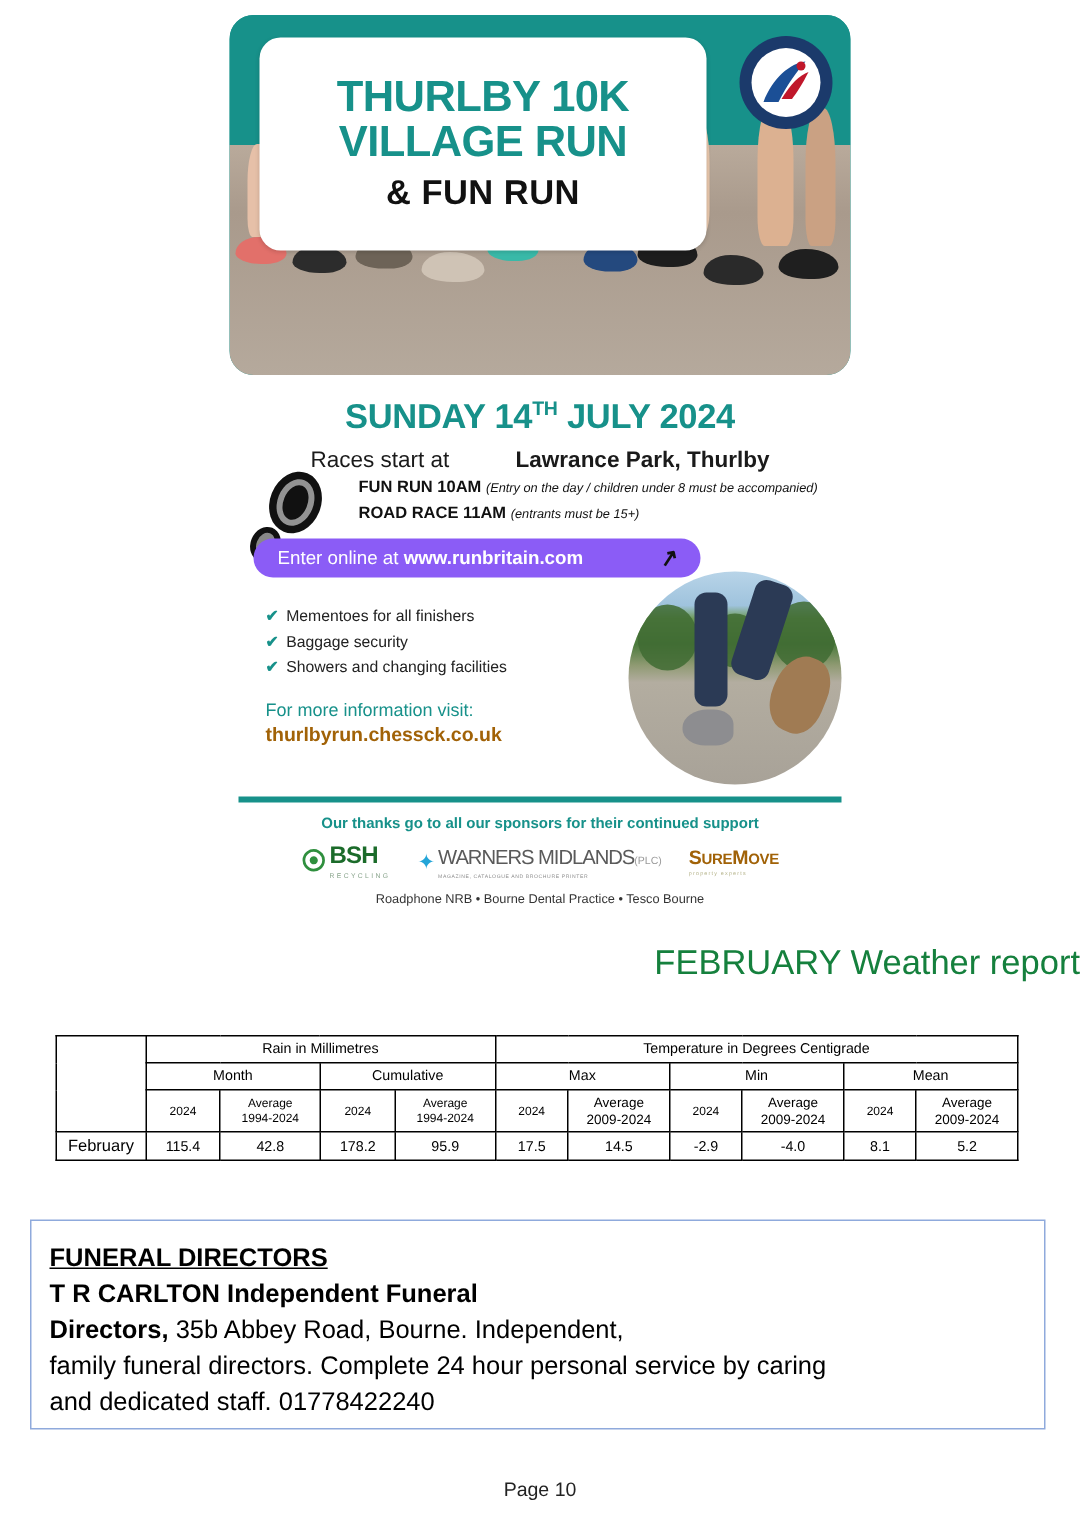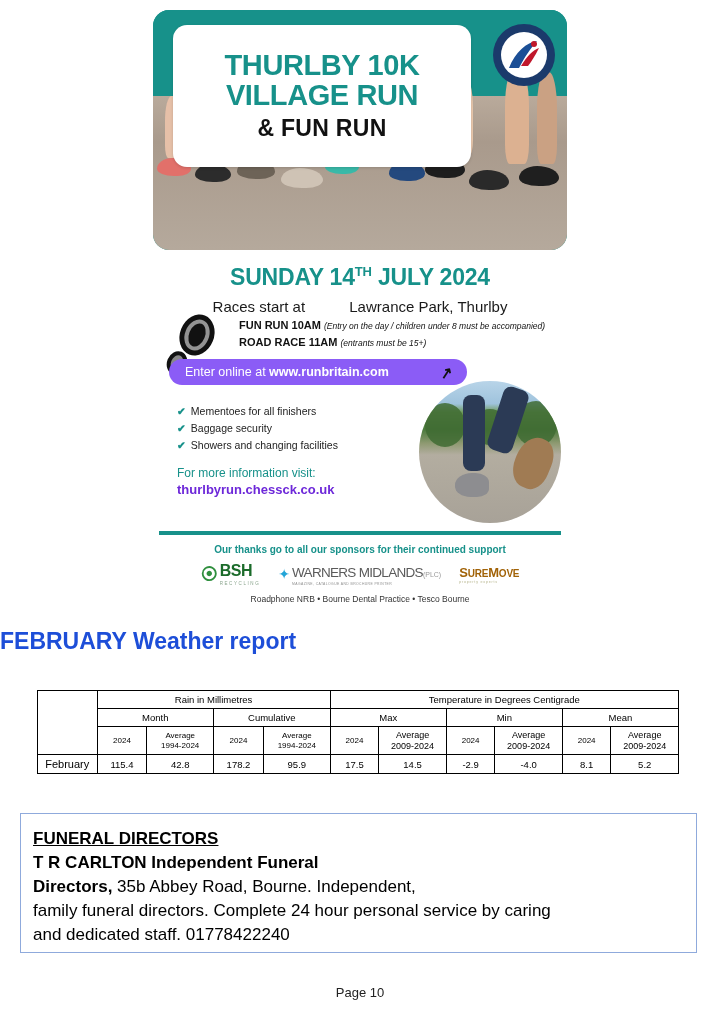--- a/index.html
+++ b/index.html
@@ -59,21 +59,21 @@
 
   
   .date-line{
     text-align:center;color:#17918a;font-weight:bold;font-size:23px;
     margin-top:14px;letter-spacing:-.2px;
   }
   .date-line sup{font-size:13px;vertical-align:super;}
   .loc-line{
     text-align:center;font-size:15px;color:#1a1a1a;margin-top:7px;
   }
-  .loc-line b{font-weight:normal;padding-left:40px;}
+  .loc-line b{font-weight:bold;padding-left:40px;}
 
   
   .times-row{
     position:relative;height:40px;
   }
   .tread{
     position:absolute;left:12px;top:-2px;width:58px;height:62px;
     z-index:3;
   }
   .times-txt{
@@ -97,21 +97,21 @@
     margin-left:auto;margin-right:14px;color:#111;font-size:15px;line-height:1;font-weight:bold;
     transform:rotate(-12deg);
   }
 
   
   .feat-row{position:relative;height:132px;margin-top:4px;}
   .feats{position:absolute;left:24px;top:10px;}
   .feat{font-size:10.5px;color:#222;line-height:1.62;white-space:nowrap;}
   .feat .tick{color:#17918a;font-weight:bold;margin-right:5px;}
   .info-head{color:#17918a;font-size:12px;margin-top:12px;}
-  .info-url{color:#6d28d9;font-size:13px;font-weight:bold;margin-top:2px;}
+  .info-url{color:#a16207;font-size:13px;font-weight:bold;margin-top:2px;}
 
   .circle-photo{
     position:absolute;right:6px;top:-12px;width:142px;height:142px;border-radius:50%;
     overflow:hidden;
     background:
       linear-gradient(180deg,#b8d4e8 0%,#9fc3dd 16%,#6f9b5a 22%,#4a7a3c 34%,#8f9a72 44%,#b3ada0 52%,#a8a298 100%);
   }
   .cp-leg{position:absolute;background:#2b3a55;border-radius:8px;}
   .cp-shoe{position:absolute;background:#8d8d90;border-radius:50% 40% 35% 45%;}
   .cp-sole{position:absolute;background:#a07b53;border-radius:48% 42% 40% 46%;}
@@ -137,22 +137,22 @@
   .sp-sure{line-height:1;}
   .sp-sure .sm{color:#a16207;font-weight:bold;font-size:13px;letter-spacing:-.2px;}
   .sp-sure .sm small{font-size:10px;}
   .sp-sure .tag{display:block;color:#b5b38a;font-size:3.6px;letter-spacing:.8px;margin-top:1px;}
   .sponsors-note{
     text-align:center;color:#333;font-size:8.5px;margin-top:7px;
   }
 
   
   #weather-heading{
-    position:absolute;left:0;right:0;top:628px;text-align:left;
-    font-size:23px;font-weight:bold;color:#1d4ed8;
+    position:absolute;left:0;right:0;top:628px;text-align:right;
+    font-size:23px;font-weight:normal;color:#15803d;
   }
 
   
   #weather-table{
     position:absolute;left:37px;top:690px;width:642px;
     border-collapse:collapse;
   }
   #weather-table td,#weather-table th{
     border:1px solid #000;text-align:center;vertical-align:middle;
     font-weight:normal;color:#000;

